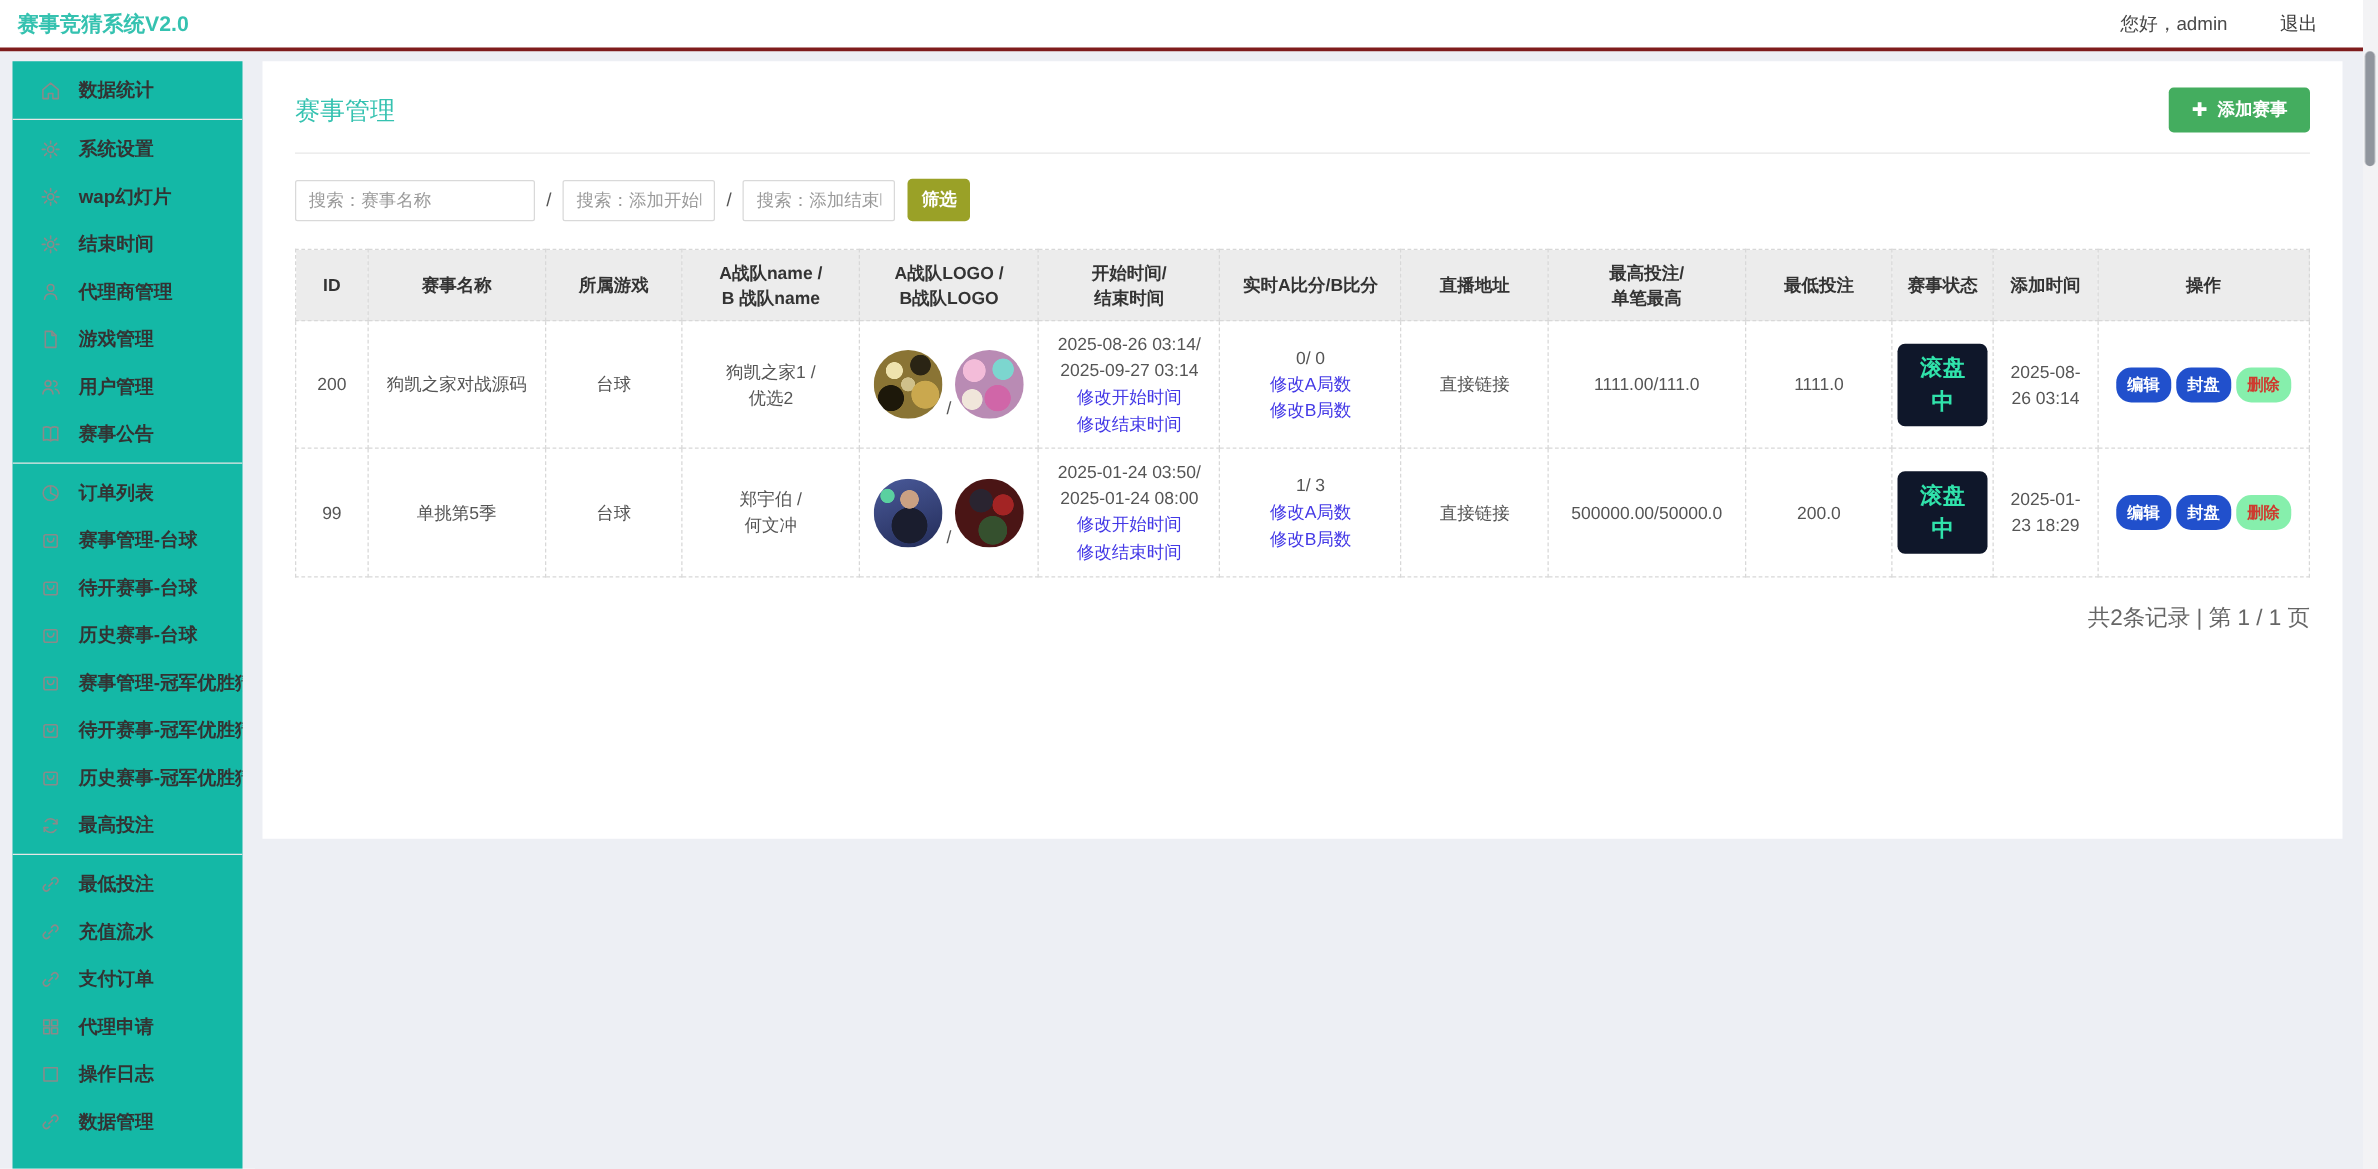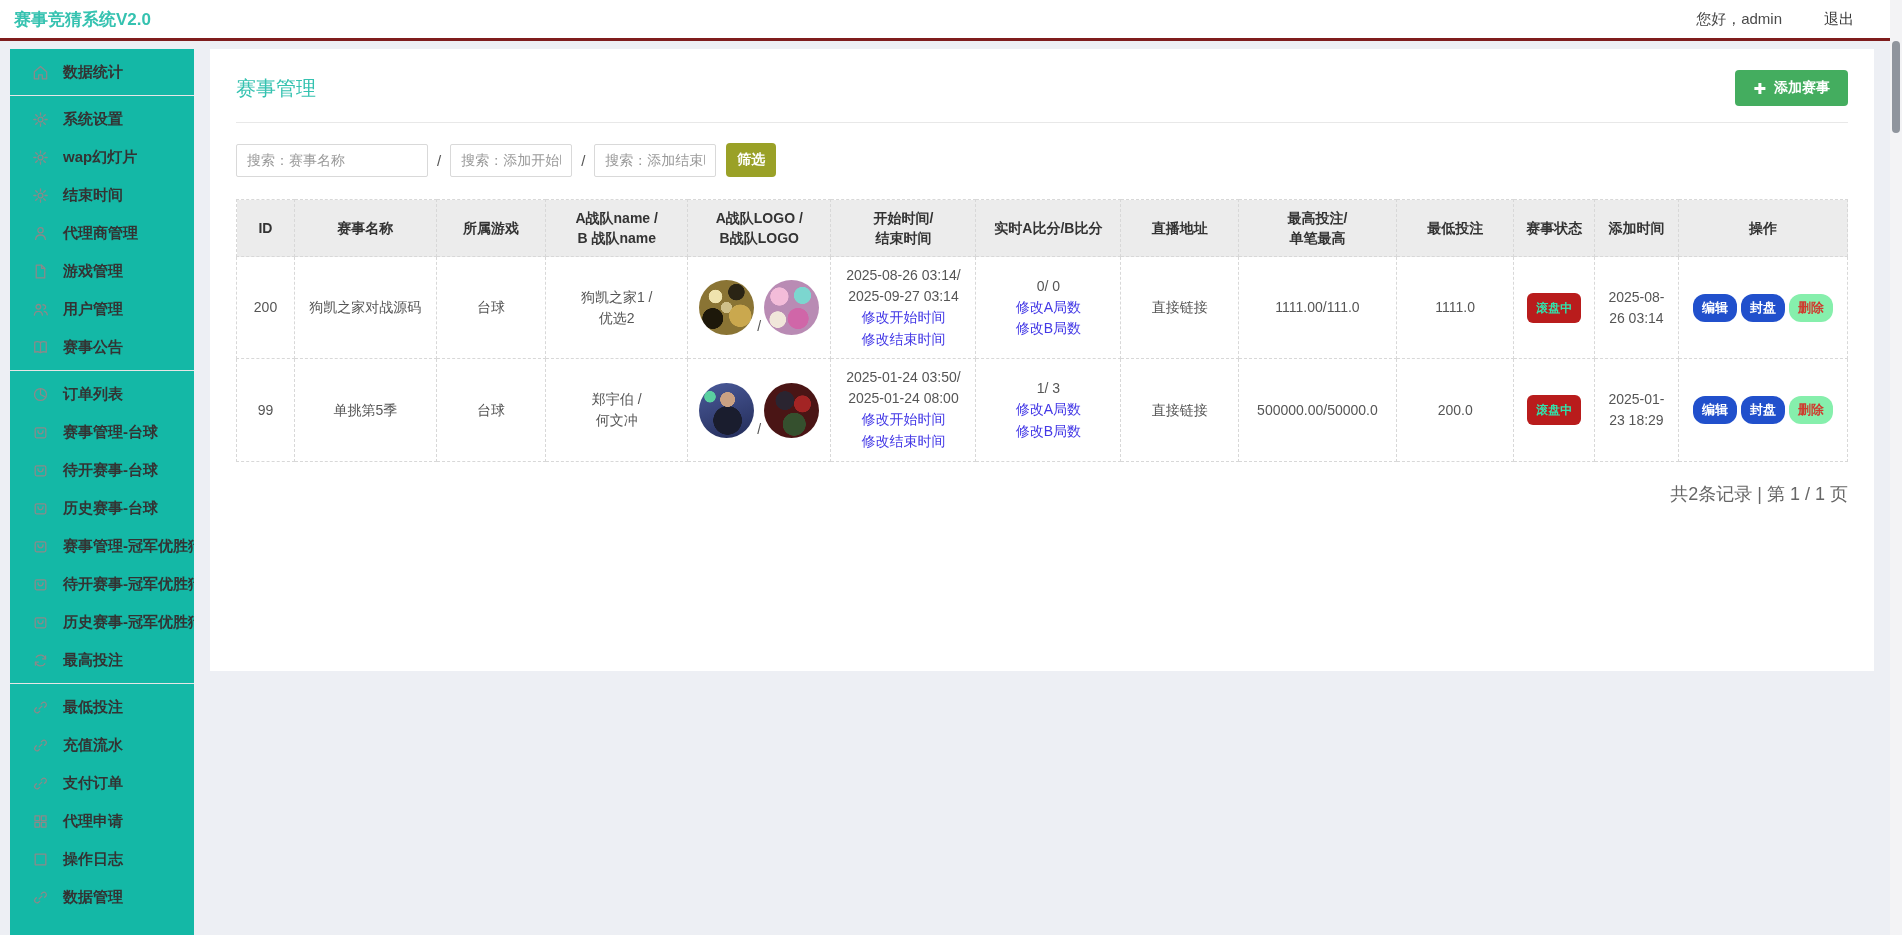--- a/index.html
+++ b/index.html
@@ -76,22 +76,22 @@
   .pre { white-space: pre-line; }
   .lnk { display: block; color: #4338e6; cursor: pointer; text-decoration: none; font-size: 14px; line-height: 1.55; }
   .logos { display: flex; align-items: flex-end; justify-content: center; gap: 3px; }
   .avatar { width: 55px; height: 55px; border-radius: 50%; flex: none; display: inline-block; }
   .slash { color: #555; font-size: 14px; line-height: 1.2; }
   .av-0a { background: radial-gradient(circle at 30% 30%, #efe3ae 0 12%, transparent 13%), radial-gradient(circle at 68% 22%, #2a2414 0 14%, transparent 15%), radial-gradient(circle at 75% 65%, #caa84e 0 20%, transparent 21%), radial-gradient(circle at 25% 70%, #1d180a 0 18%, transparent 19%), radial-gradient(circle at 50% 50%, #cfc08a 0 14%, transparent 15%), #8a7434; }
   .av-0b { background: radial-gradient(circle at 28% 30%, #f3bcd9 0 16%, transparent 17%), radial-gradient(circle at 70% 28%, #7cd6cf 0 15%, transparent 16%), radial-gradient(circle at 62% 70%, #d066a8 0 20%, transparent 21%), radial-gradient(circle at 25% 72%, #f0e6da 0 14%, transparent 15%), #b98bb4; }
   .av-1a { background: radial-gradient(circle at 52% 30%, #caa183 0 15%, transparent 16%), radial-gradient(circle at 52% 68%, #1a1d2e 0 30%, transparent 31%), radial-gradient(circle at 20% 25%, #5ad0a0 0 9%, transparent 10%), linear-gradient(160deg, #4a5a9a, #232c58); }
   .av-1b { background: radial-gradient(circle at 38% 32%, #2a2430 0 18%, transparent 19%), radial-gradient(circle at 70% 38%, #a32424 0 16%, transparent 17%), radial-gradient(circle at 55% 75%, #35502e 0 22%, transparent 23%), #4a1515; }
   .status-badge {
-    display: inline-block; background: #b91c1c; color: #30e3ab;
-    font-size: 12px; font-weight: bold; padding: 6px 9px; border-radius: 6px;
+    display: inline-block; background: #0f172a; color: #30e3ab;
+    font-size: 18px; font-weight: bold; padding: 6px 9px; border-radius: 6px;
   }
   .op-btn {
     border: none; border-radius: 12px; font-size: 13px; font-weight: bold;
     padding: 5px 9px; margin: 0 2px; cursor: pointer; color: #fff;
     font-family: inherit;
   }
   .btn-edit, .btn-close { background: #2150cc; }
   .btn-delete { background: #86efac; color: #cf3a2e; }
   
   .pagination { text-align: right; margin-top: 20px; font-size: 18px; color: #666; }

